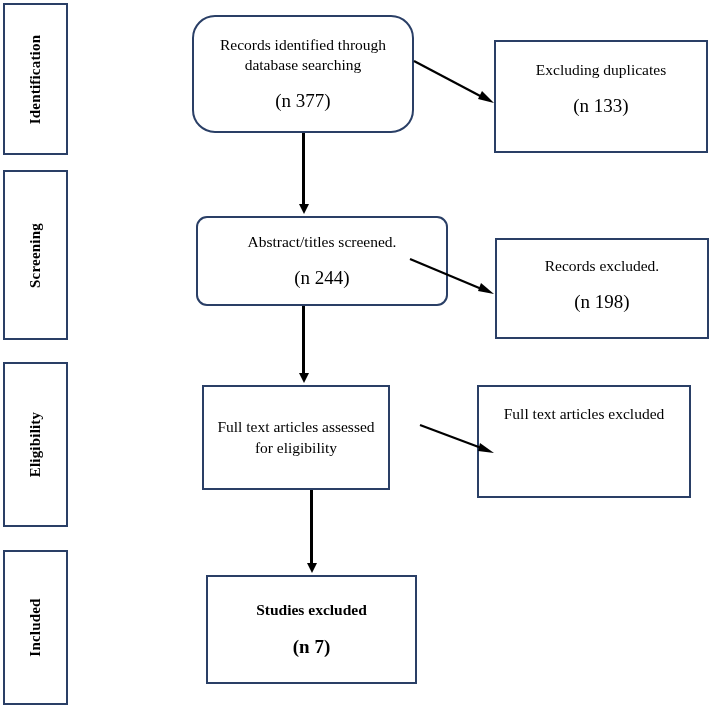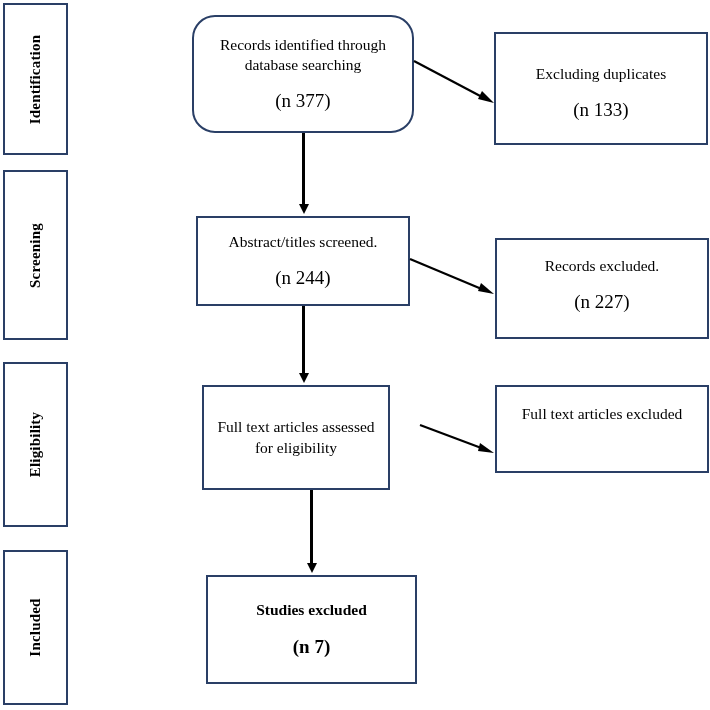--- a/index.html
+++ b/index.html
@@ -122,55 +122,55 @@
     <span>Included</span>
   </div>
 
   <div class="box center-v" style="left:192px; top:15px; width:222px; height:118px;border-radius:23px;">
     <div class="lines">
       <div class="title">Records identified through database searching</div>
       <div class="count">(n 377)</div>
     </div>
   </div>
 
-  <div class="box center-v" style="left:196px; top:216px; width:214px; height:90px;">
+  <div class="box center-v" style="left:196px; top:216px; width:252px; height:90px;border-radius:11px;">
     <div class="lines">
       <div class="title">Abstract/titles screened.</div>
       <div class="count">(n 244)</div>
     </div>
   </div>
 
   <div class="box center-v" style="left:202px; top:385px; width:188px; height:105px;">
     <div class="lines">
       <div class="title">Full text articles assessed for eligibility</div>
     </div>
   </div>
 
   <div class="box center-v bold" style="left:206px; top:575px; width:211px; height:109px;">
     <div class="lines">
       <div class="title">Studies excluded</div>
       <div class="count">(n 7)</div>
     </div>
   </div>
 
-  <div class="box top-v" style="left:494px; top:32px; width:214px; height:113px; padding-top:30px;">
+  <div class="box top-v" style="left:494px; top:40px; width:214px; height:113px; padding-top:18px;">
     <div class="lines">
       <div class="title">Excluding duplicates</div>
       <div class="count">(n 133)</div>
     </div>
   </div>
 
   <div class="box top-v" style="left:495px; top:238px; width:214px; height:101px; padding-top:16px;">
     <div class="lines">
       <div class="title">Records excluded.</div>
-      <div class="count">(n 227)</div>
+      <div class="count">(n 198)</div>
     </div>
   </div>
 
-  <div class="box top-v" style="left:495px; top:385px; width:214px; height:88px; padding-top:17px;">
+  <div class="box top-v" style="left:477px; top:385px; width:214px; height:113px; padding-top:17px;">
     <div class="lines">
       <div class="title">Full text articles excluded</div>
     </div>
   </div>
 
   <div class="v-arrow" style="left:302px; top:133px; height:72px;"></div>
 
   <div class="v-arrow" style="left:302px; top:306px; height:68px;"></div>
 
   <div class="v-arrow" style="left:310px; top:490px; height:74px;"></div>

